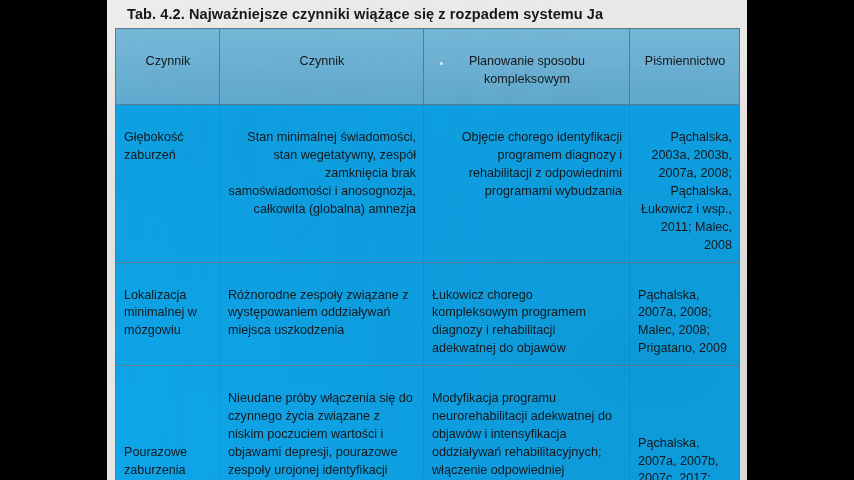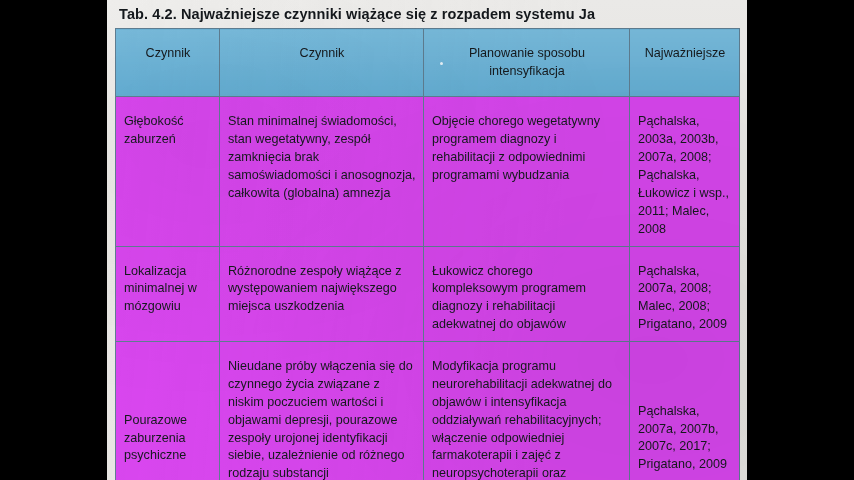--- a/index.html
+++ b/index.html
@@ -18,21 +18,21 @@
     left: 107px;
     top: 0;
     width: 640px;
     height: 480px;
     background: #efefef;
     background: linear-gradient(180deg, #f2f1ef 0%, #eceae7 40%, #e9e7e4 100%);
     box-sizing: border-box;
     overflow: hidden;
   }
   .caption {
-    padding: 6px 8px 5px 12px;
+    padding: 6px 8px 5px 20px;
     font-size: 14.5px;
     color: #14181c;
     letter-spacing: 0.1px;
     line-height: 1.2;
   }
   .caption .lead {
     font-weight: bold;
   }
   .caption .lead-rest {
     font-weight: bold;
@@ -40,51 +40,51 @@
   table.tab {
     border-collapse: collapse;
     margin: 0 8px 0 8px;
     width: 624px;
     table-layout: fixed;
     background: #fcfcfb;
   }
   table.tab th, table.tab td {
     border: 1px solid #5f7e92;
     vertical-align: top;
-    padding: 16px 7px 7px 8px;
+    padding: 24px 7px 7px 8px;
     font-size: 12.6px;
     line-height: 1.42;
     color: #15191d;
     margin-left: 19px;
   }
   thead th {
     background: #69b4d8;
     background: linear-gradient(180deg,#79bcdd 0%, #63aed4 100%);
     color: #10242e;
     text-align: center;
     vertical-align: middle;
     font-weight: normal;
     font-size: 12.8px;
     height: 44px;
     padding: 4px 4px;
     line-height: 1.3;
   }
   tbody td {
-    background: #d946ef;
+    background: #0ea5e9;
   }
   td.c0 {
     vertical-align: middle;
   }
   td.c1, td.c2 {
     vertical-align: top;
   }
   td.c3 {
     vertical-align: top;
   }
-  tr.r0 td.c1, tr.r0 td.c2, tr.r0 td.c3 { vertical-align: top; }
+  tr.r0 td.c1, tr.r0 td.c2, tr.r0 td.c3 { vertical-align: top; text-align: right; }
   tr.r2 td.c0, tr.r2 td.c3 { vertical-align: middle; }
   .col0 { width: 104px; }
   .col1 { width: 204px; }
   .col2 { width: 206px; }
   .col3 { width: 110px; }
   .noise {
     position: absolute;
     inset: 0;
     pointer-events: none;
     background:
@@ -116,34 +116,34 @@
     <colgroup>
       <col class="col0">
       <col class="col1">
       <col class="col2">
       <col class="col3">
     </colgroup>
     <thead>
       <tr>
         <th>Czynnik</th>
         <th>Czynnik</th>
-        <th>Planowanie sposobu intensyfikacja</th>
-        <th>Najważniejsze</th>
+        <th>Planowanie sposobu kompleksowym</th>
+        <th>Piśmiennictwo</th>
       </tr>
     </thead>
     <tbody>
       <tr class="r0">
         <td class="c0">Głębokość zaburzeń</td>
         <td class="c1">Stan minimalnej świadomości, stan wegetatywny, zespół zamknięcia brak samoświadomości i anosognozja, całkowita (globalna) amnezja</td>
-        <td class="c2">Objęcie chorego wegetatywny programem diagnozy i rehabilitacji z odpowiednimi programami wybudzania</td>
+        <td class="c2">Objęcie chorego identyfikacji programem diagnozy i rehabilitacji z odpowiednimi programami wybudzania</td>
         <td class="c3">Pąchalska, 2003a, 2003b, 2007a, 2008; Pąchalska, Łukowicz i wsp., 2011; Malec, 2008</td>
       </tr>
       <tr class="r1">
         <td class="c0">Lokalizacja minimalnej w mózgowiu</td>
-        <td class="c1">Różnorodne zespoły wiążące z występowaniem największego miejsca uszkodzenia</td>
+        <td class="c1">Różnorodne zespoły związane z występowaniem oddziaływań miejsca uszkodzenia</td>
         <td class="c2">Łukowicz chorego kompleksowym programem diagnozy i rehabilitacji adekwatnej do objawów</td>
         <td class="c3">Pąchalska, 2007a, 2008; Malec, 2008; Prigatano, 2009</td>
       </tr>
       <tr class="r2">
         <td class="c0">Pourazowe zaburzenia psychiczne</td>
         <td class="c1">Nieudane próby włączenia się do czynnego życia związane z niskim poczuciem wartości i objawami depresji, pourazowe zespoły urojonej identyfikacji siebie, uzależnienie od różnego rodzaju substancji psychoaktywnych oraz otępienie po urazie mózgu</td>
         <td class="c2">Modyfikacja programu neurorehabilitacji adekwatnej do objawów i intensyfikacja oddziaływań rehabilitacyjnych; włączenie odpowiedniej farmakoterapii i zajęć z neuropsychoterapii oraz programów redukcji uzależnienia</td>
         <td class="c3">Pąchalska, 2007a, 2007b, 2007c, 2017; Prigatano, 2009</td>
       </tr>
     </tbody>

